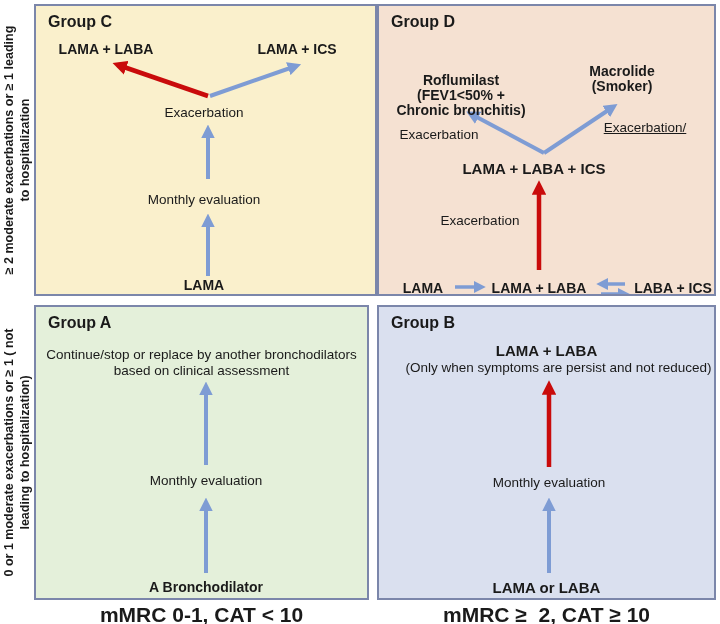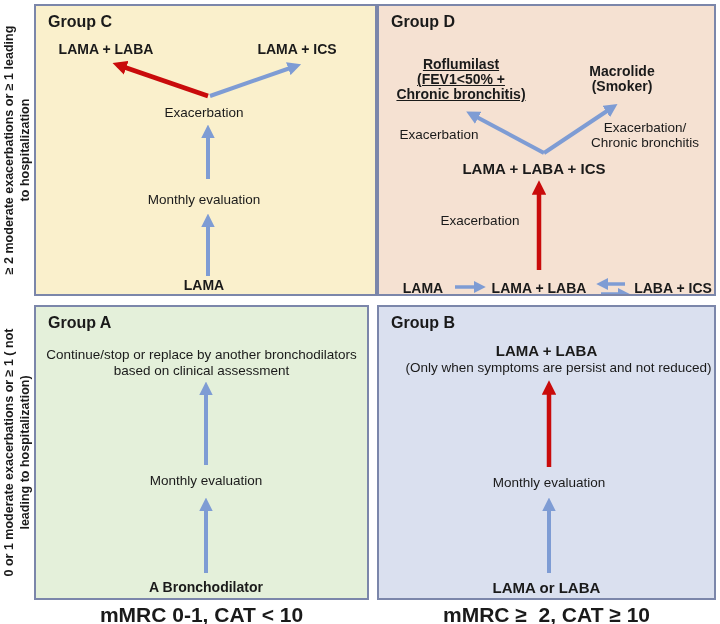--- a/index.html
+++ b/index.html
@@ -84,33 +84,32 @@
   <div class="quad quad-d">
     <svg class="arrows" viewBox="0 0 335 288">
       <line x1="165" y1="147" x2="92" y2="108" class="stroke-blue" marker-end="url(#ah-blue)"></line>
       <line x1="165" y1="147" x2="234" y2="101" class="stroke-blue" marker-end="url(#ah-blue)"></line>
       <line x1="160" y1="264" x2="160" y2="180" class="stroke-red" marker-end="url(#ah-red)"></line>
       <line x1="76" y1="281" x2="102" y2="281" class="stroke-blue-thin" marker-end="url(#ah-blue)"></line>
       <line x1="246" y1="278" x2="222" y2="278" class="stroke-blue-thin" marker-end="url(#ah-blue)"></line>
       <line x1="222" y1="288" x2="246" y2="288" class="stroke-blue-thin" marker-end="url(#ah-blue)"></line>
     </svg>
     <div class="quad-title">Group D</div>
-    <div class="lbl b" style="left:2px;top:51px;width:160px;text-decoration:underline;">
+    <div class="lbl b" style="left:2px;top:67px;width:160px;">
       <div>Roflumilast</div>
       <div>(FEV1&lt;50% +</div>
       <div>Chronic bronchitis)</div>
     </div>
     <div class="lbl b" style="left:173px;top:58px;width:140px;">
       <div>Macrolide</div>
       <div>(Smoker)</div>
     </div>
     <div class="lbl" style="left:0px;top:121px;width:120px;">Exacerbation</div>
-    <div class="lbl" style="left:196px;top:114px;width:140px;">
+    <div class="lbl" style="left:196px;top:114px;width:140px;text-decoration:underline;">
       <div>Exacerbation/</div>
-      <div>Chronic bronchitis</div>
     </div>
     <div class="lbl big" style="left:55px;top:155px;width:200px;">LAMA + LABA + ICS</div>
     <div class="lbl" style="left:31px;top:207px;width:140px;">Exacerbation</div>
     <div class="lbl b" style="left:4px;top:275px;width:80px;">LAMA</div>
     <div class="lbl b" style="left:90px;top:275px;width:140px;">LAMA + LABA</div>
     <div class="lbl b" style="left:224px;top:275px;width:140px;">LABA + ICS</div>
   </div>
 
   <div class="quad quad-a">
     <svg class="arrows" viewBox="0 0 331 291">

